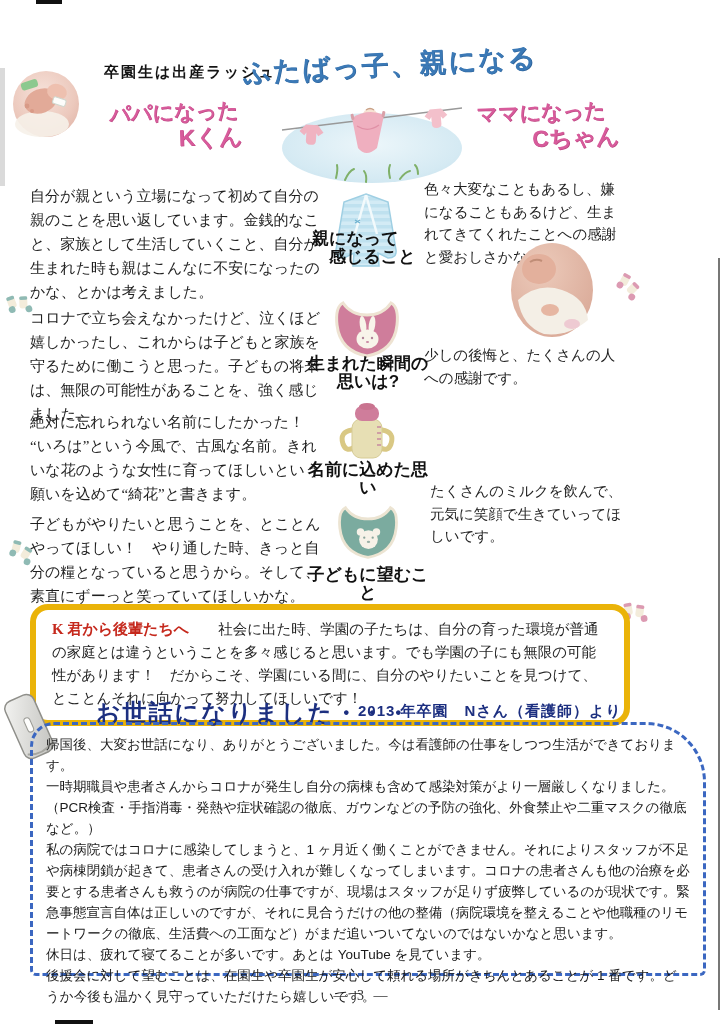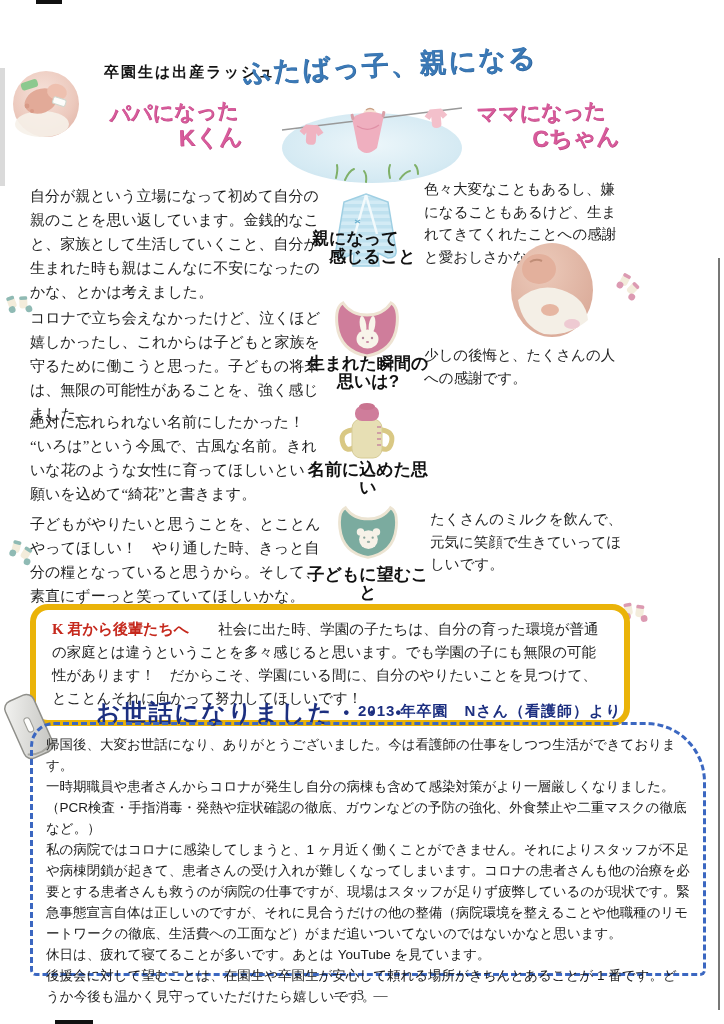--- a/index.html
+++ b/index.html
@@ -182,21 +182,21 @@
     </defs>
     <ellipse cx="42" cy="48" rx="41" ry="47" fill="url(#gFace)"></ellipse>
     <ellipse cx="29" cy="27" rx="17" ry="15" fill="#e3b09c"></ellipse>
     <path d="M20,20 q6,-4 12,-1" stroke="#c08d77" stroke-width="2" fill="none"></path>
     <path d="M8,58 Q28,40 52,48 Q76,56 78,78 Q58,95 34,92 Q12,84 8,58 Z" fill="#f4efe6"></path>
     <ellipse cx="40" cy="68" rx="9" ry="6" fill="#e6b6a2"></ellipse>
     <ellipse cx="62" cy="82" rx="8" ry="5" fill="#eecad2"></ellipse>
   </svg>
 
   <div class="abs para col-r" style="left:424px;top:344px">少しの後悔と、たくさんの人への感謝です。</div>
-  <div class="abs para col-r" style="left:430px;top:508px">たくさんのミルクを飲んで、元気に笑顔で生きていってほしいです。</div>
+  <div class="abs para col-r" style="left:430px;top:480px">たくさんのミルクを飲んで、元気に笑顔で生きていってほしいです。</div>
 
   <svg class="abs socks" style="left:4px;top:290px" width="30" height="30" viewBox="0 0 30 30">
     <g transform="rotate(-20 15 15)">
       <rect x="5" y="4" width="8" height="12" rx="3" fill="#f3ecdb"></rect>
       <rect x="5" y="4" width="8" height="3.5" rx="1.5" fill="currentColor"></rect>
       <circle cx="7" cy="17" r="3.4" fill="currentColor"></circle>
       <rect x="16" y="8" width="8" height="12" rx="3" fill="#f3ecdb" transform="rotate(18 20 14)"></rect>
       <rect x="16" y="8" width="8" height="3.5" rx="1.5" fill="currentColor" transform="rotate(18 20 14)"></rect>
       <circle cx="23" cy="22" r="3.4" fill="currentColor"></circle>
     </g>

